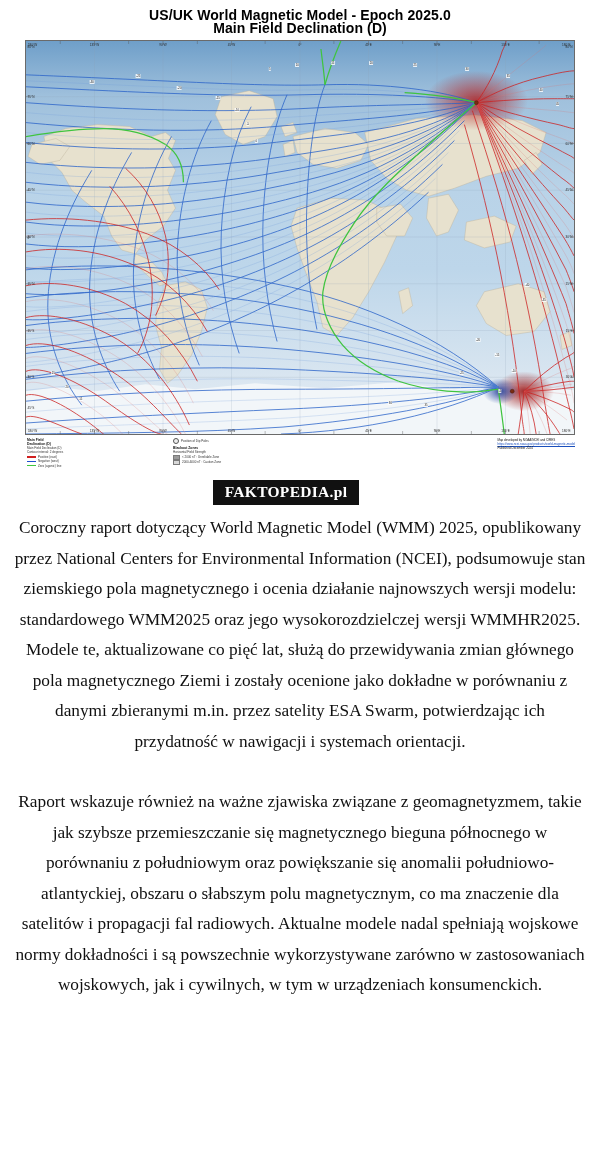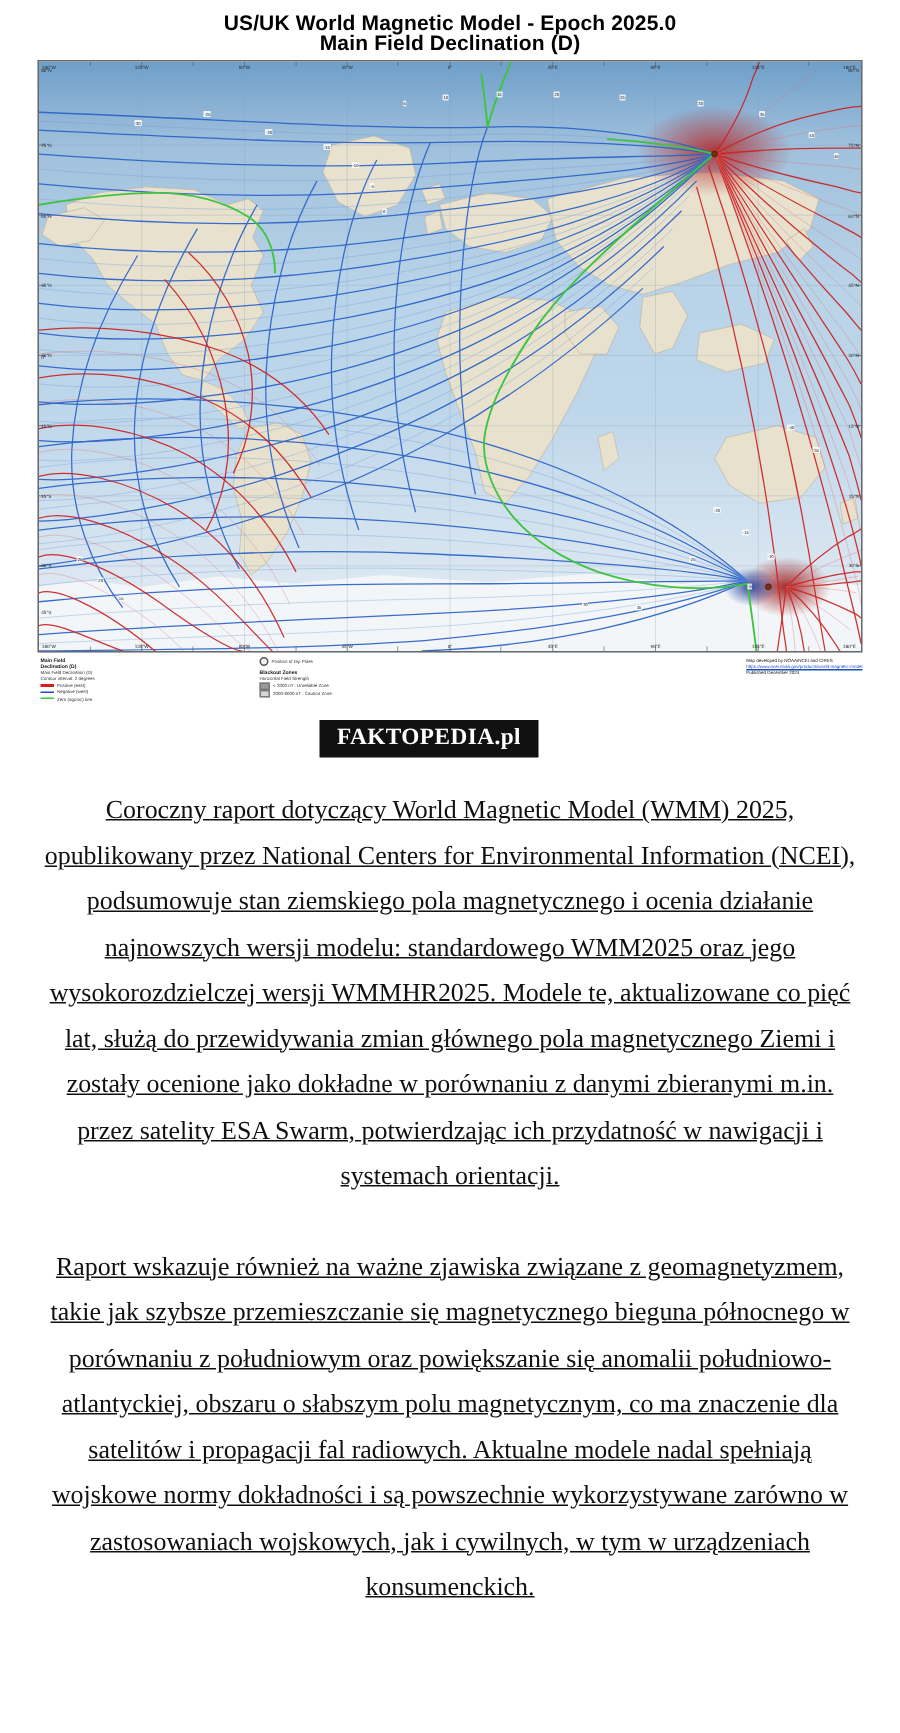--- a/index.html
+++ b/index.html
@@ -109,21 +109,21 @@
   }
 
   
   .article{
     padding:8px 12px 16px 12px;
     text-align:center;
     font-size:17.3px;
     line-height:30.5px;
     color:#101010;
   }
-  .article p{margin:12px;text-decoration:underline;}
+  .article p{margin:0;}
   .article p + p{margin-top:30px;}
 </style>
 </head>
 <body>
 
 <div class="page">
 
   <div class="titleblock">
     <div>US/UK World Magnetic Model - Epoch 2025.0</div>
     <div>Main Field Declination (D)</div>

